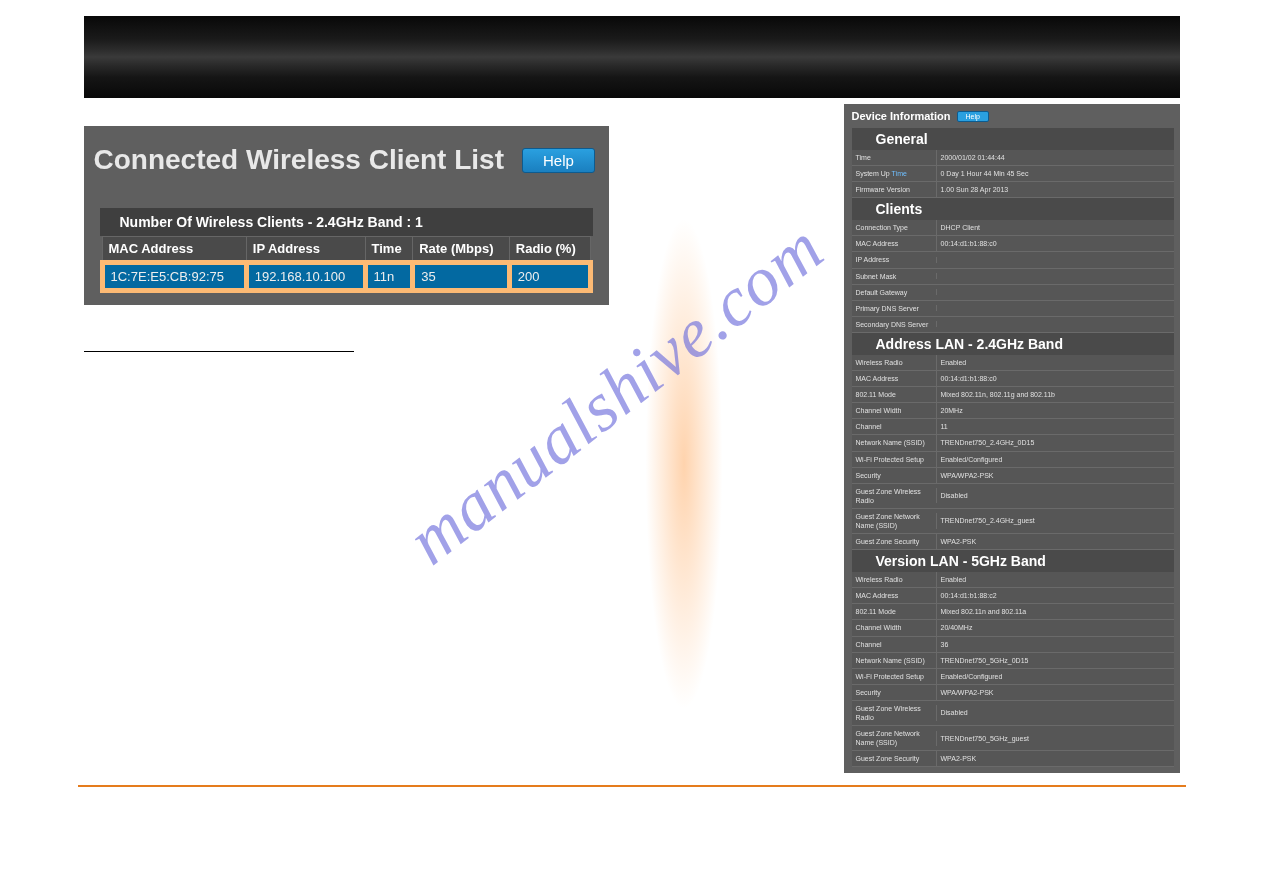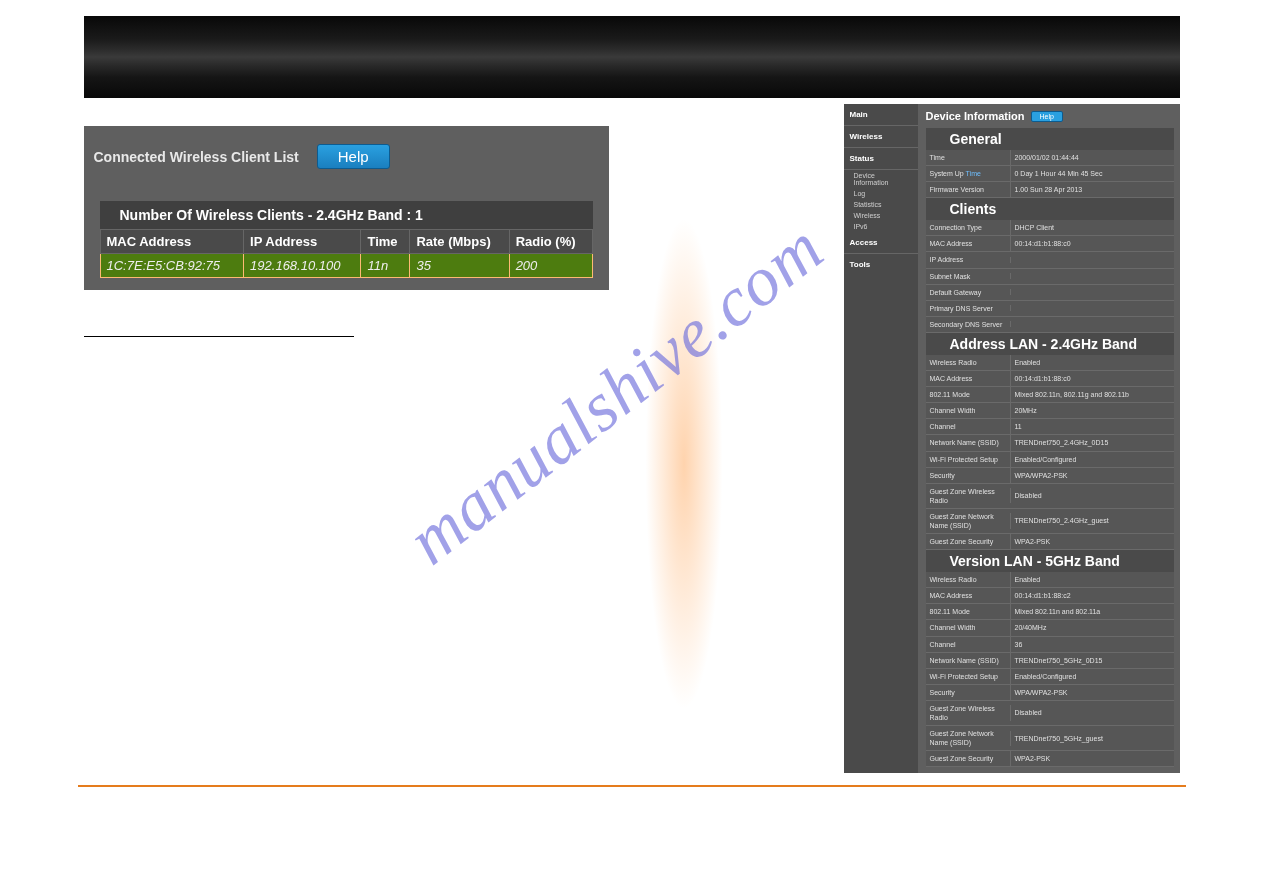--- a/index.html
+++ b/index.html
@@ -34,21 +34,21 @@
     background: #5f5f5f;
     color: #fff;
     padding: 18px 0 12px 0;
   }
   .left-title-row {
     display: flex;
     align-items: center;
     padding: 0 0 14px 10px;
   }
   .left-title {
-    font-size: 14px;
+    font-size: 28px;
     font-weight: bold;
     color: #e8e8e8;
   }
   .help-btn-left {
     background: linear-gradient(to bottom, #2aa0e0, #1a7fbf);
     color: #fff;
     border: 1px solid #0d5b8f;
     border-radius: 3px;
     font-size: 15px;
     padding: 3px 20px;
@@ -73,25 +73,24 @@
   .client-table th {
     background: #4a4a4a;
     color: #fff;
     text-align: left;
     font-weight: bold;
     padding: 4px 6px;
     border: 1px solid #666;
     font-size: 13px;
   }
   .client-table td {
-    background: #4d7c0f;
+    background: #0369a1;
     color: #eee;
     padding: 4px 6px;
-    border: 1px solid #fdba74;
-    font-style: italic;
+    border: 5px solid #fdba74;
   }
   .underline-rule {
     width: 270px;
     border-top: 1px solid #000;
     margin: 46px 0 0 0;
   }
   
   .right-wrap {
     margin-left: auto;
     width: 336px;
@@ -246,34 +245,20 @@
               </tr>
             </tbody>
         </table>
       </div>
     </div>
     <div class="underline-rule"></div>
   </div>
 
   <div class="right-wrap">
     <div class="right-panel">
-      <div class="sidenav">
-        <div class="sidenav-group">Main</div>
-        <div class="sidenav-group">Wireless</div>
-        <div class="sidenav-group">Status</div>
-        <div id="status-subs">
-            <div class="sidenav-sub">Device Information</div>
-            <div class="sidenav-sub">Log</div>
-            <div class="sidenav-sub">Statistics</div>
-            <div class="sidenav-sub">Wireless</div>
-            <div class="sidenav-sub">IPv6</div>
-          </div>
-        <div class="sidenav-group">Access</div>
-        <div class="sidenav-group" style="border-bottom:none">Tools</div>
-      </div>
       <div class="right-main">
         <div class="right-title-row">
           <div class="right-title">Device Information</div>
           <button class="help-btn-right">Help</button>
         </div>
         <div id="sections-host">
             <div class="section-header">General</div>
             <div class="kv-row">
               <div class="kv-label">Time</div>
               <div class="kv-value">2000/01/02 01:44:44</div>

